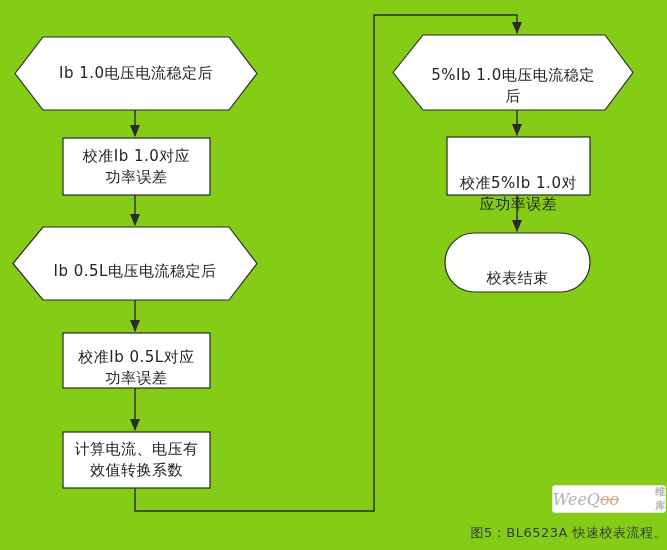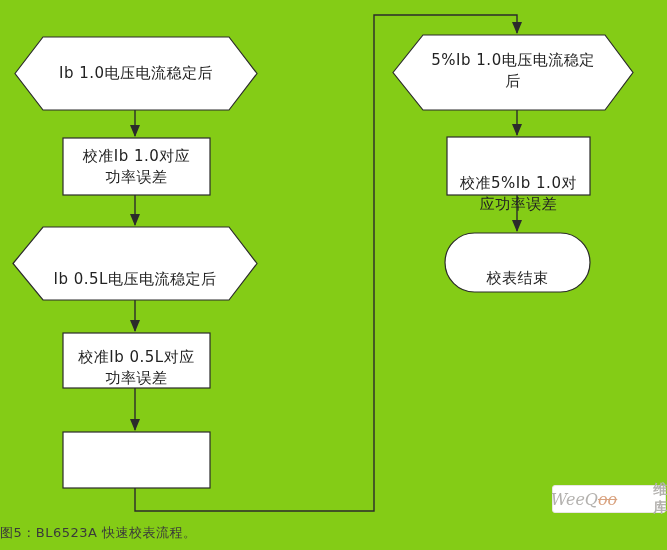--- a/index.html
+++ b/index.html
@@ -45,21 +45,21 @@
     line-height: 21px;
     color: var(--text, #222222);
     letter-spacing: 0.5px;
     pointer-events: none;
   }
   .caption {
     position: absolute;
     left: 0;
     top: 524px;
     width: 667px;
-    text-align: left;
+    text-align: right;
     font-size: 13px;
     letter-spacing: 0.5px;
     color: var(--captiontext, #3a3a3a);
   }
   .watermark {
     position: absolute;
     left: 552px;
     top: 485px;
     width: 112px;
     height: 26px;
@@ -74,21 +74,21 @@
     font-family: "DejaVu Serif", serif;
     font-style: italic;
     font-size: 16px;
     color: var(--wmgray, #b3b1ae);
   }
   .wm-oo {
     color: var(--wmorange, #d9a380);
     text-decoration: line-through;
   }
   .wm-cjk {
-    font-size: 14px;
+    font-size: 10px;
     font-weight: bold;
     color: var(--wmgray, #b3b1ae);
     margin-left: 36px;
   }
 </style>
 </head>
 <body>
 
 <div class="stage">
 
@@ -114,24 +114,26 @@
     <line class="connector" x1="135" y1="300" x2="135" y2="331" marker-end="url(#arrowhead)"></line>
     <line class="connector" x1="135" y1="388" x2="135" y2="430" marker-end="url(#arrowhead)"></line>
     <polyline class="connector" points="135,488 135,511 374,511 374,15 517,15 517,33" marker-end="url(#arrowhead)"></polyline>
     <line class="connector" x1="517" y1="110" x2="517" y2="135" marker-end="url(#arrowhead)"></line>
     <line class="connector" x1="517" y1="195" x2="517" y2="231" marker-end="url(#arrowhead)"></line>
   </svg>
 
   <div class="node-label" style="left:15px; top:37px; width:242px; height:73px;">Ib 1.0电压电流稳定后</div>
   <div class="node-label" style="left:63px; top:138px; width:147px; height:57px;">校准Ib 1.0对应
 功率误差</div>
-  <div class="node-label" style="left:13px; top:227px; width:244px; height:89px;margin-top:8px;">Ib 0.5L电压电流稳定后</div>
+  <div class="node-label" style="left:13px; top:227px; width:244px; height:89px;">Ib 0.5L电压电流稳定后</div>
   <div class="node-label" style="left:63px; top:333px; width:147px; height:70px;">校准Ib 0.5L对应
 功率误差</div>
-  <div class="node-label" style="left:393px; top:33px; width:240px; height:75px;">5%Ib 1.0电压电流稳定
+  <div class="node-label" style="left:63px; top:432px; width:147px; height:56px;">计算电流、电压有
+效值转换系数</div>
+  <div class="node-label" style="left:393px; top:48px; width:240px; height:75px;">5%Ib 1.0电压电流稳定
 后</div>
   <div class="node-label" style="left:447px; top:137px; width:143px; height:58px;margin-top:28px;">校准5%Ib 1.0对
 应功率误差</div>
   <div class="node-label" style="left:445px; top:249px; width:145px; height:59px;">校表结束</div>
 
   <div class="caption">图5：BL6523A 快速校表流程。</div>
 
   <div class="watermark">
     <span class="wm-latin"><span>WeeQ</span><span class="wm-oo">oo</span></span>
     <span class="wm-cjk">维库</span>

